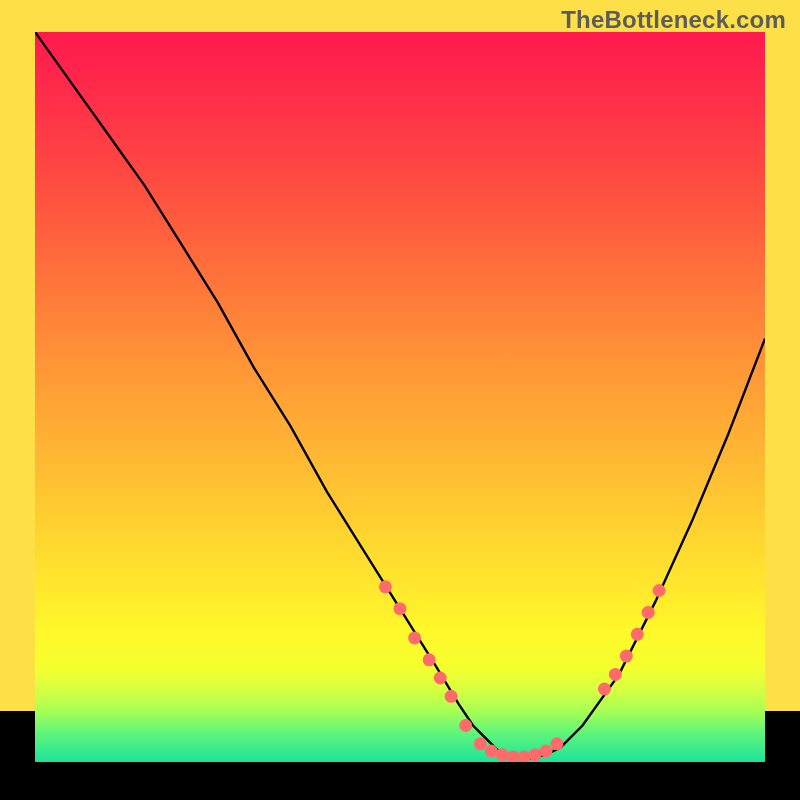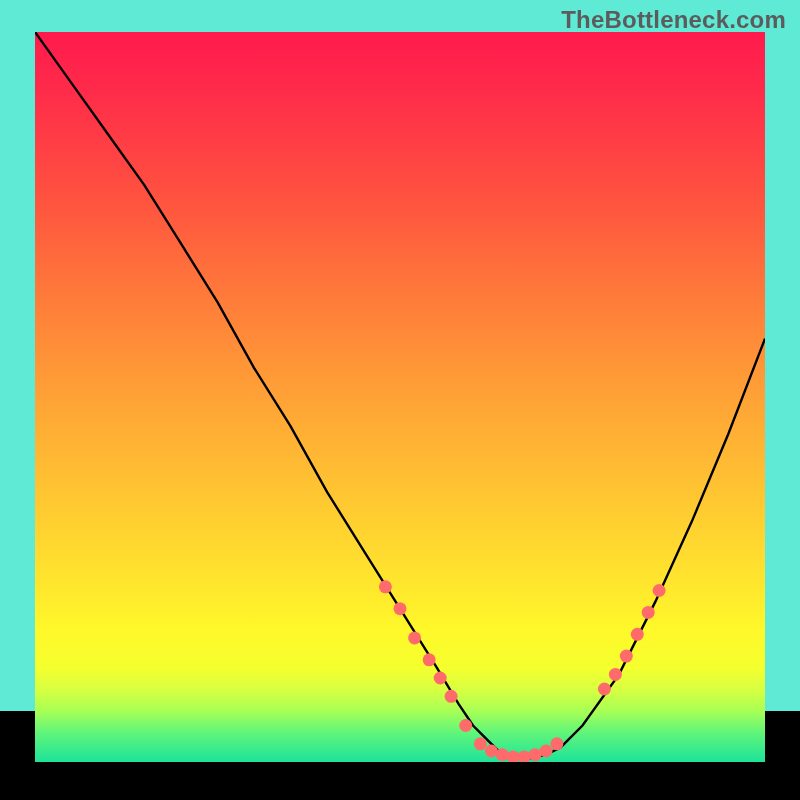--- a/index.html
+++ b/index.html
@@ -9,21 +9,21 @@
     height: 800px;
     background: #000;
     overflow: hidden;
   }
   .frame {
     position: absolute;
     left: 0;
     top: 0;
     width: 800px;
     height: 711px;
-    background: #5eead4;
+    background: #fde047;
   }
   .plot {
     position: absolute;
     left: 35px;
     top: 32px;
     width: 730px;
     height: 730px;
     background: linear-gradient(to bottom,
       #ff1a4d 0%,
       #ff2b4a 8%,

